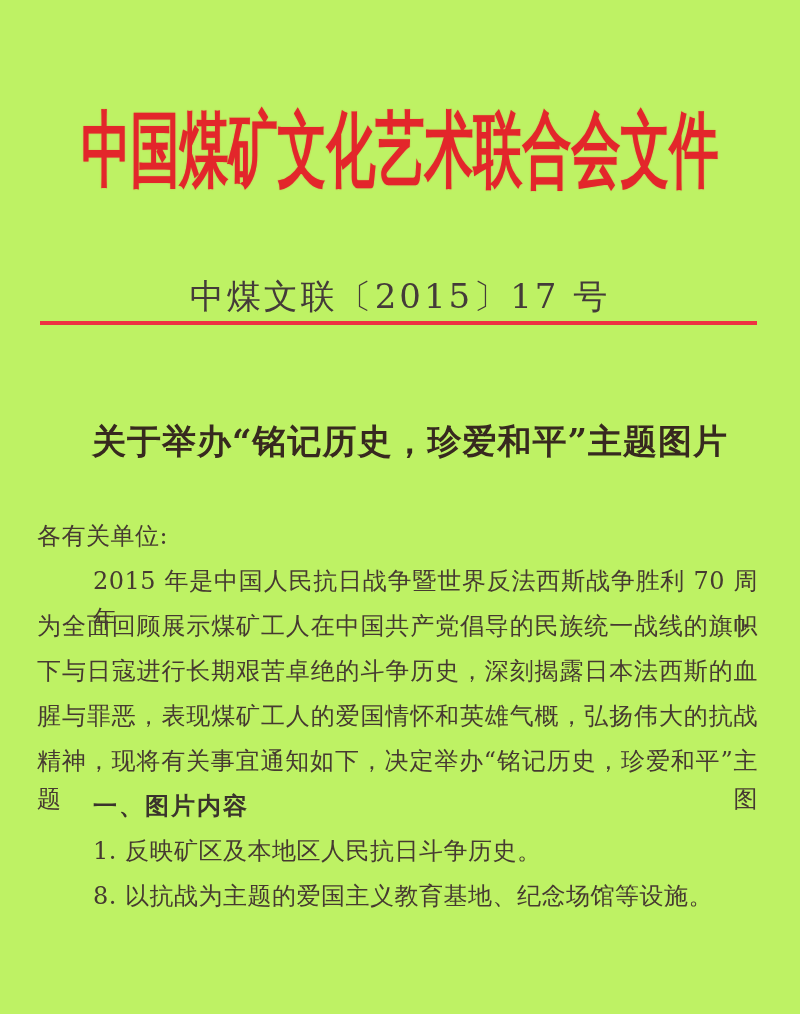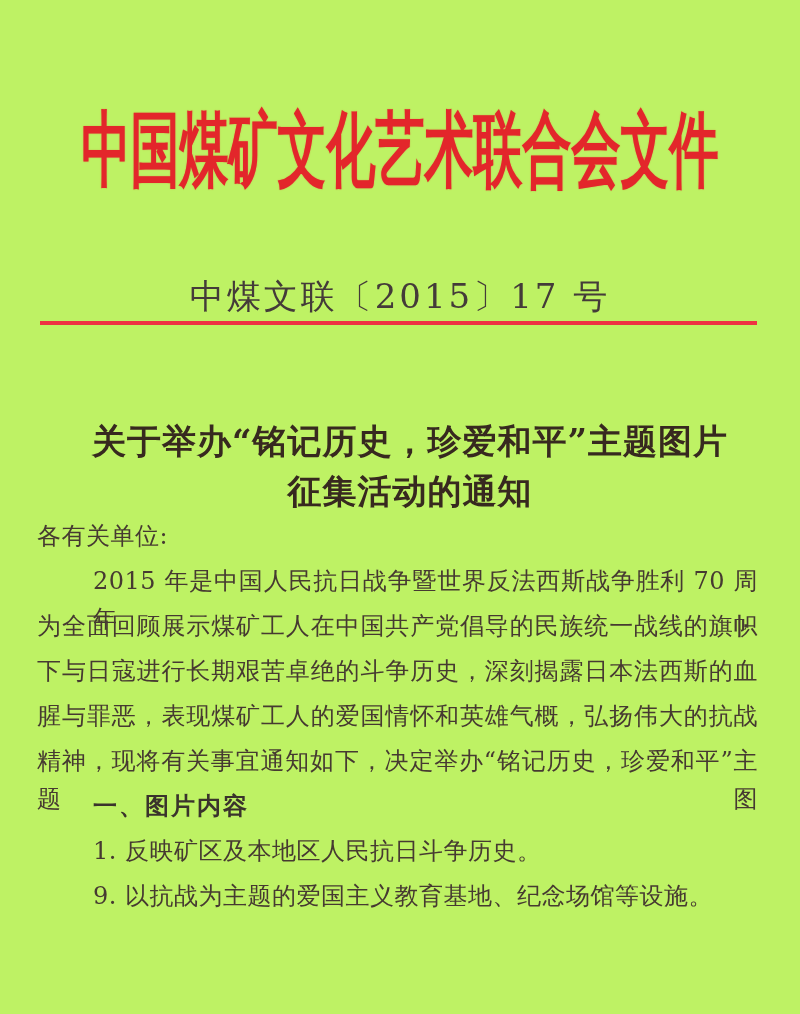--- a/index.html
+++ b/index.html
@@ -79,28 +79,27 @@
 <div class="page">
 
   <div class="org-title">中国煤矿文化艺术联合会文件</div>
 
   <div class="doc-number">中煤文联〔2015〕17 号</div>
 
   <div class="red-rule"></div>
 
   <div class="notice-title">
     <div>关于举办“铭记历史，珍爱和平”主题图片</div>
-    <div>征集活动的通知</div>
   </div>
 
   <div class="body-text">
     <div class="line">各有关单位:</div>
     <div class="line indent just">2015 年是中国人民抗日战争暨世界反法西斯战争胜利 70 周年，</div>
     <div class="line just">为全面回顾展示煤矿工人在中国共产党倡导的民族统一战线的旗帜</div>
     <div class="line just">下与日寇进行长期艰苦卓绝的斗争历史，深刻揭露日本法西斯的血</div>
     <div class="line just">腥与罪恶，表现煤矿工人的爱国情怀和英雄气概，弘扬伟大的抗战</div>
     <div class="line just">精神，现将有关事宜通知如下，决定举办“铭记历史，珍爱和平”主题图</div>
     <div class="line indent heading">一、图片内容</div>
     <div class="line indent">1. 反映矿区及本地区人民抗日斗争历史。</div>
-    <div class="line indent">9. 以抗战为主题的爱国主义教育基地、纪念场馆等设施。</div>
+    <div class="line indent">8. 以抗战为主题的爱国主义教育基地、纪念场馆等设施。</div>
   </div>
 
 </div>
 
 </body></html>

